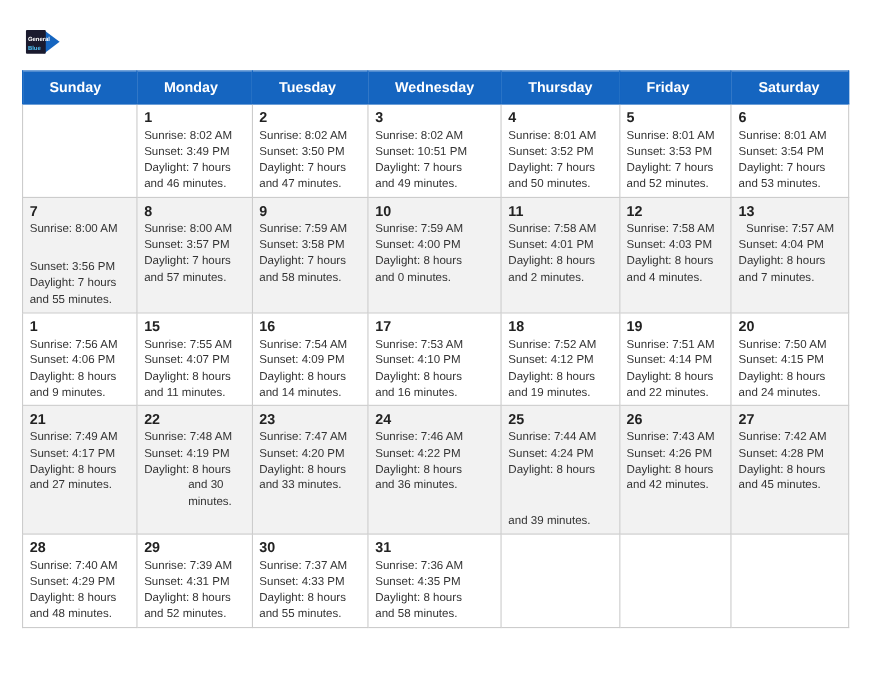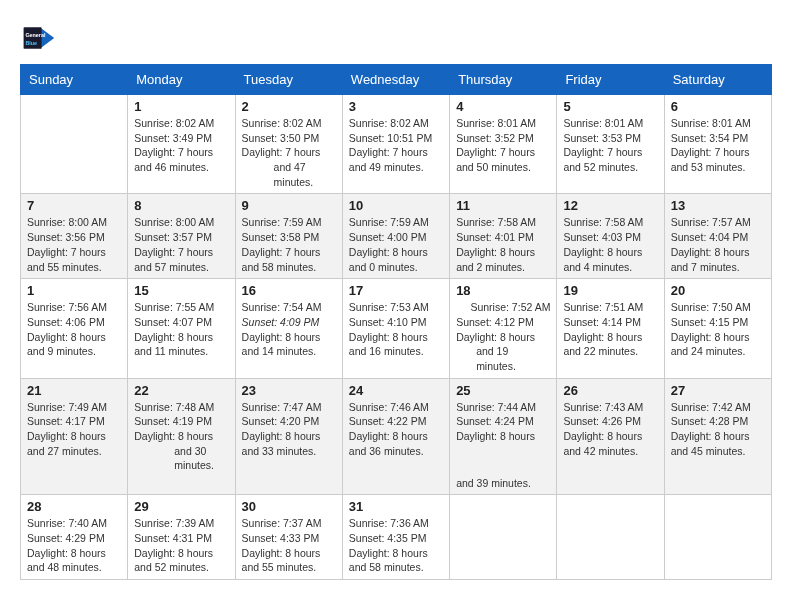--- a/index.html
+++ b/index.html
@@ -46,23 +46,23 @@
     }
     .calendar {
       width: 100%;
       border-collapse: collapse;
       margin-top: 8px;
     }
     .calendar th {
       background: #1565c0;
       color: #fff;
       text-align: left;
-      padding: 7px 8px;
+      padding: 7px 24px;
       font-size: 13px;
-      font-weight: normal;
+      font-weight: bold;
       border: 1px solid #1565c0;
     }
     .calendar td {
       border: 1px solid #ccc;
       vertical-align: top;
       padding: 4px 6px;
       width: calc(100%/7);
       min-height: 80px;
       background: #fff;
     }
@@ -136,21 +136,21 @@
               <span style="display: block;">Daylight: 7 hours</span>
               <span style="display: block;">and 46 minutes.</span>
             </div>
           </td>
           <td style="background: rgb(255, 255, 255);">
             <span class="day-num">2</span>
             <div class="day-info">
               <span style="display: block;">Sunrise: 8:02 AM</span>
               <span style="display: block;">Sunset: 3:50 PM</span>
               <span style="display: block;">Daylight: 7 hours</span>
-              <span style="display: block; margin-left: 32px;">and 47 minutes.</span>
+              <span style="display: block;">and 47 minutes.</span>
             </div>
           </td>
           <td style="background: rgb(255, 255, 255);">
             <span class="day-num">3</span>
             <div class="day-info">
               <span style="display: block;">Sunrise: 8:02 AM</span>
               <span style="display: block;">Sunset: 10:51 PM</span>
               <span style="display: block;">Daylight: 7 hours</span>
               <span style="display: block;">and 49 minutes.</span>
             </div>
@@ -181,21 +181,21 @@
               <span style="display: block;">Daylight: 7 hours</span>
               <span style="display: block;">and 53 minutes.</span>
             </div>
           </td>
         </tr>
         <tr>
           <td style="background: rgb(242, 242, 242);">
             <span class="day-num">7</span>
             <div class="day-info">
               <span style="display: block;">Sunrise: 8:00 AM</span>
-              <span style="display: block;">Sunset: 3:56 PM</span>
+              <span style="display: block; margin-top: 20px;">Sunset: 3:56 PM</span>
               <span style="display: block;">Daylight: 7 hours</span>
               <span style="display: block;">and 55 minutes.</span>
             </div>
           </td>
           <td style="background: rgb(242, 242, 242);">
             <span class="day-num">8</span>
             <div class="day-info">
               <span style="display: block;">Sunrise: 8:00 AM</span>
               <span style="display: block;">Sunset: 3:57 PM</span>
               <span style="display: block;">Daylight: 7 hours</span>
@@ -234,21 +234,21 @@
             <div class="day-info">
               <span style="display: block;">Sunrise: 7:58 AM</span>
               <span style="display: block;">Sunset: 4:03 PM</span>
               <span style="display: block;">Daylight: 8 hours</span>
               <span style="display: block;">and 4 minutes.</span>
             </div>
           </td>
           <td style="background: rgb(242, 242, 242);">
             <span class="day-num">13</span>
             <div class="day-info">
-              <span style="display: block;">Sunrise: 7:57 AM</span>
+              <span style="display: block; text-align: center;">Sunrise: 7:57 AM</span>
               <span style="display: block;">Sunset: 4:04 PM</span>
               <span style="display: block;">Daylight: 8 hours</span>
               <span style="display: block;">and 7 minutes.</span>
             </div>
           </td>
         </tr>
         <tr>
           <td style="background: rgb(255, 255, 255);">
             <span class="day-num">1</span>
             <div class="day-info">
@@ -264,41 +264,41 @@
               <span style="display: block;">Sunrise: 7:55 AM</span>
               <span style="display: block;">Sunset: 4:07 PM</span>
               <span style="display: block;">Daylight: 8 hours</span>
               <span style="display: block;">and 11 minutes.</span>
             </div>
           </td>
           <td style="background: rgb(255, 255, 255);">
             <span class="day-num">16</span>
             <div class="day-info">
               <span style="display: block;">Sunrise: 7:54 AM</span>
-              <span style="display: block; font-style: italic;">Sunset: 4:09 PM</span>
+              <span style="display: block;">Sunset: 4:09 PM</span>
               <span style="display: block;">Daylight: 8 hours</span>
               <span style="display: block;">and 14 minutes.</span>
             </div>
           </td>
           <td style="background: rgb(255, 255, 255);">
             <span class="day-num">17</span>
             <div class="day-info">
               <span style="display: block;">Sunrise: 7:53 AM</span>
               <span style="display: block;">Sunset: 4:10 PM</span>
               <span style="display: block;">Daylight: 8 hours</span>
               <span style="display: block;">and 16 minutes.</span>
             </div>
           </td>
           <td style="background: rgb(255, 255, 255);">
             <span class="day-num">18</span>
             <div class="day-info">
-              <span style="display: block; text-align: right;">Sunrise: 7:52 AM</span>
+              <span style="display: block;">Sunrise: 7:52 AM</span>
               <span style="display: block;">Sunset: 4:12 PM</span>
               <span style="display: block;">Daylight: 8 hours</span>
-              <span style="display: block; margin-left: 20px;">and 19 minutes.</span>
+              <span style="display: block;">and 19 minutes.</span>
             </div>
           </td>
           <td style="background: rgb(255, 255, 255);">
             <span class="day-num">19</span>
             <div class="day-info">
               <span style="display: block;">Sunrise: 7:51 AM</span>
               <span style="display: block;">Sunset: 4:14 PM</span>
               <span style="display: block;">Daylight: 8 hours</span>
               <span style="display: block;">and 22 minutes.</span>
             </div>

